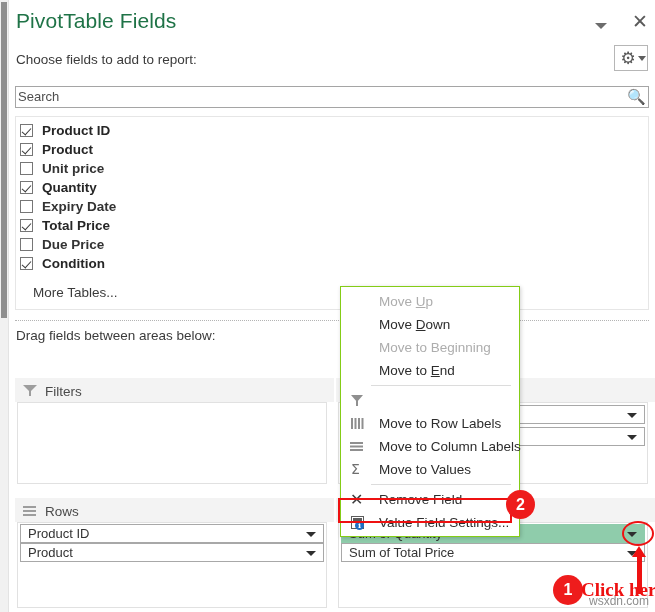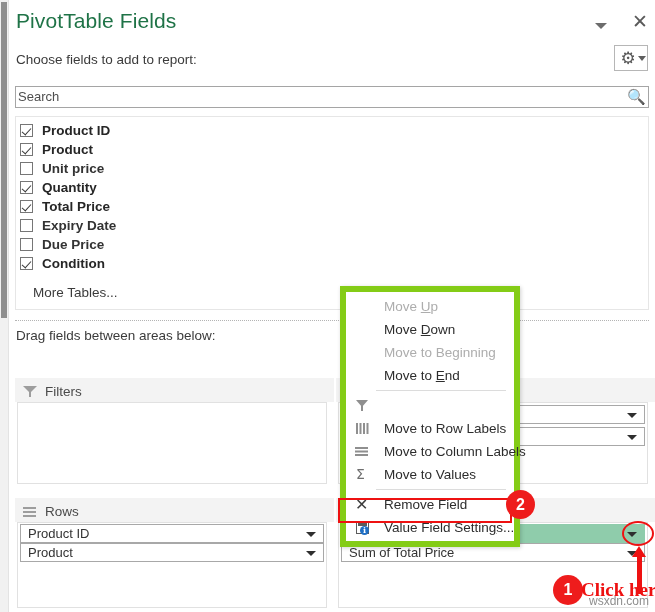--- a/index.html
+++ b/index.html
@@ -119,21 +119,21 @@
     position: absolute; left: 15px; top: 320px; width: 634px; height: 1px;
     border-top: 1px dotted #b4b4b4;
   }
   .drag-label {
     position: absolute; left: 16px; top: 328px;
     font-size: 13.5px; color: #3b3b3b;
   }
 
   
   .area-head {
-    position: absolute; display: flex; align-items: flex-end;
+    position: absolute; display: flex; align-items: flex-start;
     font-size: 13.5px; color: #4a4a4a;
   }
   .area-head .ico { width: 16px; height: 14px; position: relative; margin-right: 7px; }
   .area-box {
     position: absolute; background: #ffffff; border: 1px solid #e1e1e1;
   }
   .area-bg {
     position: absolute; background: #f3f3f3;
   }
 
@@ -176,21 +176,21 @@
   }
   .ico-sigma {
     font-family: "DejaVu Sans", sans-serif; font-size: 14px; color: #8c8c8c;
     line-height: 14px; text-align: center;
   }
 
   
   .ctx-menu {
     position: absolute; left: 340px; top: 286px;
     width: 180px; background: #ffffff;
-    border: 6px solid #84cc16;
+    border: 1px solid #84cc16;
     box-shadow: 1px 1px 4px rgba(0,0,0,.18);
     padding: 3px 0 2px 0;
     z-index: 40;
   }
   .ctx-item {
     position: relative; height: 23px; display: flex; align-items: center;
     font-size: 13.5px; color: #2d2d2d; cursor: pointer;
   }
   .ctx-item.disabled { color: #adadad; cursor: default; }
   .ctx-ico {
@@ -323,27 +323,27 @@
           <span class="field-label">Product</span>
         </div>
         <div class="field-row">
           <span class="cb"></span>
           <span class="field-label">Unit price</span>
         </div>
         <div class="field-row checked">
           <span class="cb on"></span>
           <span class="field-label">Quantity</span>
         </div>
+        <div class="field-row">
+          <span class="cb"></span>
+          <span class="field-label">Expiry Date</span>
+        </div>
         <div class="field-row checked">
           <span class="cb on"></span>
           <span class="field-label">Total Price</span>
-        </div>
-        <div class="field-row">
-          <span class="cb"></span>
-          <span class="field-label">Expiry Date</span>
         </div>
         <div class="field-row">
           <span class="cb"></span>
           <span class="field-label">Due Price</span>
         </div>
         <div class="field-row checked">
           <span class="cb on"></span>
           <span class="field-label">Condition</span>
         </div>
       </div>

